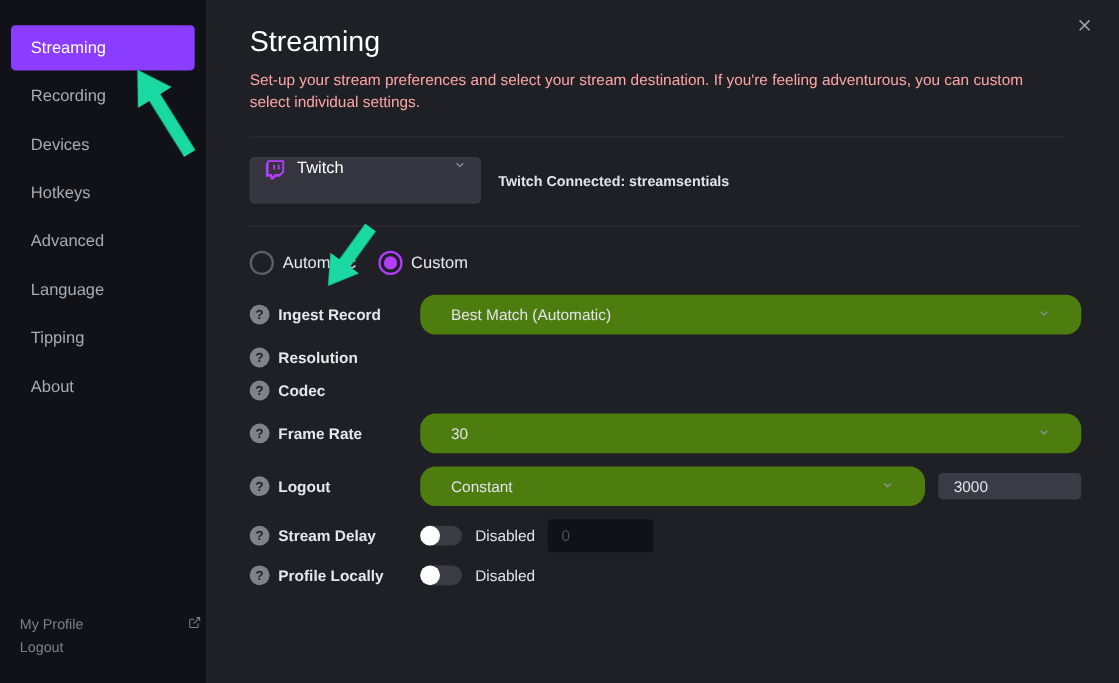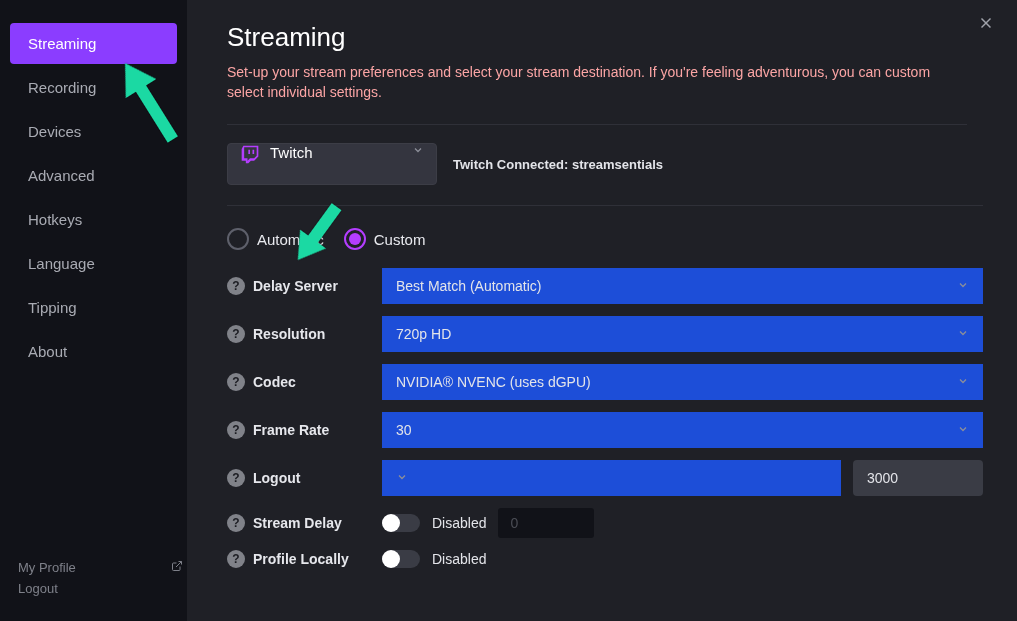--- a/index.html
+++ b/index.html
@@ -162,31 +162,31 @@
   }
   .value-col {
     flex: 1;
     display: flex;
     gap: 12px;
     align-items: center;
   }
   .select-box {
     flex: 1;
     height: 36px;
-    background: #1d4ed8;
-    border-radius: 0;
-    display: flex;
-    align-items: center;
-    padding: 0 14px;
+    background: #4d7c0f;
+    border-radius: 14px;
+    display: flex;
+    align-items: center;
+    padding: 0 28px;
     cursor: pointer;
   }
   .select-text { flex: 1; color:#e3e4e9; font-size: 14px; }
   .num-input {
     width: 130px;
-    height: 36px;
+    height: 24px;
     background: #3a3c45;
     border-radius: 4px;
     display: flex;
     align-items: center;
     padding: 0 14px;
     color:#e3e4e9;
     font-size:14px;
     text-align:center;
   }
   .toggle {
@@ -229,22 +229,22 @@
   .arrow-svg { filter: drop-shadow(0 0 1px rgba(0,0,0,.4)); }
 </style>
 </head>
 <body>
 
 <div class="sidebar">
   <div class="nav">
     <div class="nav-item active">Streaming</div>
     <div class="nav-item">Recording</div>
     <div class="nav-item">Devices</div>
+    <div class="nav-item">Hotkeys</div>
     <div class="nav-item">Advanced</div>
-    <div class="nav-item">Hotkeys</div>
     <div class="nav-item">Language</div>
     <div class="nav-item">Tipping</div>
     <div class="nav-item">About</div>
   </div>
   <div class="sidebar-footer">
     <div class="footer-row">
       <span>My Profile</span>
       <span class="pop-icon">
         <svg width="12" height="12" viewBox="0 0 24 24" fill="none" stroke="#7e8089" stroke-width="2">
             <path d="M18 13v6a2 2 0 0 1-2 2H5a2 2 0 0 1-2-2V8a2 2 0 0 1 2-2h6"></path>
@@ -297,59 +297,43 @@
       <span class="radio-circle selected">
           <span class="radio-dot"></span>
         </span>
       <span>Custom</span>
     </div>
   </div>
 
   <div class="setting-row">
     <div class="label-col">
       <span class="help">?</span>
-      <span>Delay Server</span>
+      <span>Ingest Record</span>
     </div>
     <div class="value-col">
       <div class="select-box">
         <span class="select-text">Best Match (Automatic)</span>
         <span class="chev"><svg width="12" height="12" viewBox="0 0 24 24" fill="none" stroke="#8d8f99" stroke-width="2.5">
               <polyline points="6 9 12 15 18 9"></polyline>
             </svg></span>
       </div>
     </div>
   </div>
 
   <div class="setting-row">
     <div class="label-col">
       <span class="help">?</span>
       <span>Resolution</span>
     </div>
-    <div class="value-col">
-      <div class="select-box">
-        <span class="select-text">720p HD</span>
-        <span class="chev"><svg width="12" height="12" viewBox="0 0 24 24" fill="none" stroke="#8d8f99" stroke-width="2.5">
-              <polyline points="6 9 12 15 18 9"></polyline>
-            </svg></span>
-      </div>
-    </div>
   </div>
 
   <div class="setting-row">
     <div class="label-col">
       <span class="help">?</span>
       <span>Codec</span>
-    </div>
-    <div class="value-col">
-      <div class="select-box">
-        <span class="select-text">NVIDIA® NVENC (uses dGPU)</span>
-        <span class="chev"><svg width="12" height="12" viewBox="0 0 24 24" fill="none" stroke="#8d8f99" stroke-width="2.5">
-              <polyline points="6 9 12 15 18 9"></polyline>
-            </svg></span>
-      </div>
     </div>
   </div>
 
   <div class="setting-row">
     <div class="label-col">
       <span class="help">?</span>
       <span>Frame Rate</span>
     </div>
     <div class="value-col">
       <div class="select-box">
@@ -361,20 +345,21 @@
     </div>
   </div>
 
   <div class="setting-row">
     <div class="label-col">
       <span class="help">?</span>
       <span>Logout</span>
     </div>
     <div class="value-col">
       <div class="select-box">
+        <span class="select-text">Constant</span>
         <span class="chev"><svg width="12" height="12" viewBox="0 0 24 24" fill="none" stroke="#8d8f99" stroke-width="2.5">
               <polyline points="6 9 12 15 18 9"></polyline>
             </svg></span>
       </div>
       <div class="num-input">3000</div>
     </div>
   </div>
 
   <div class="setting-row">
     <div class="label-col">

